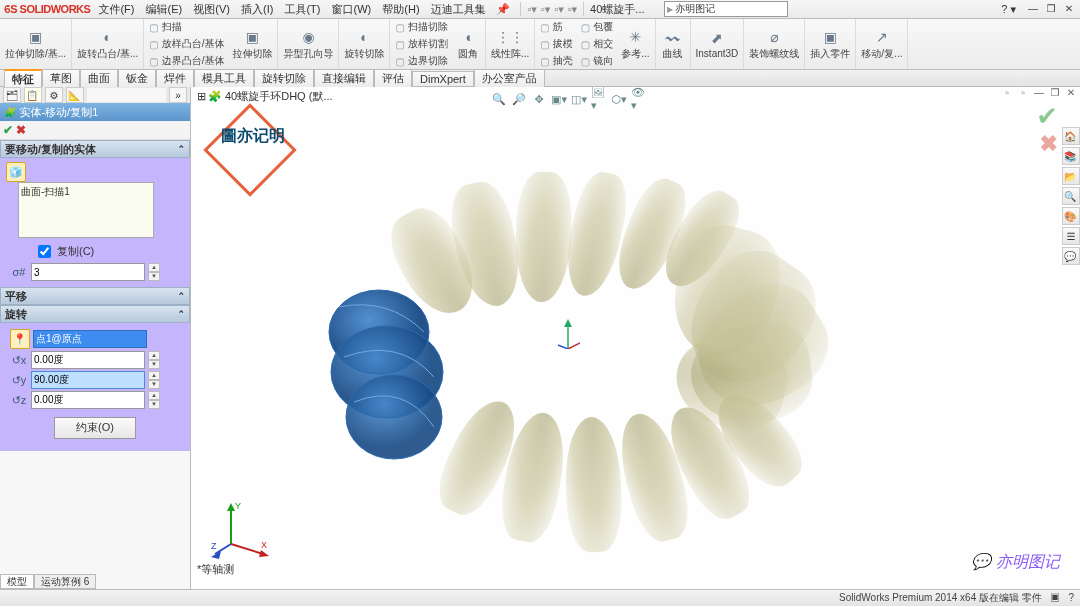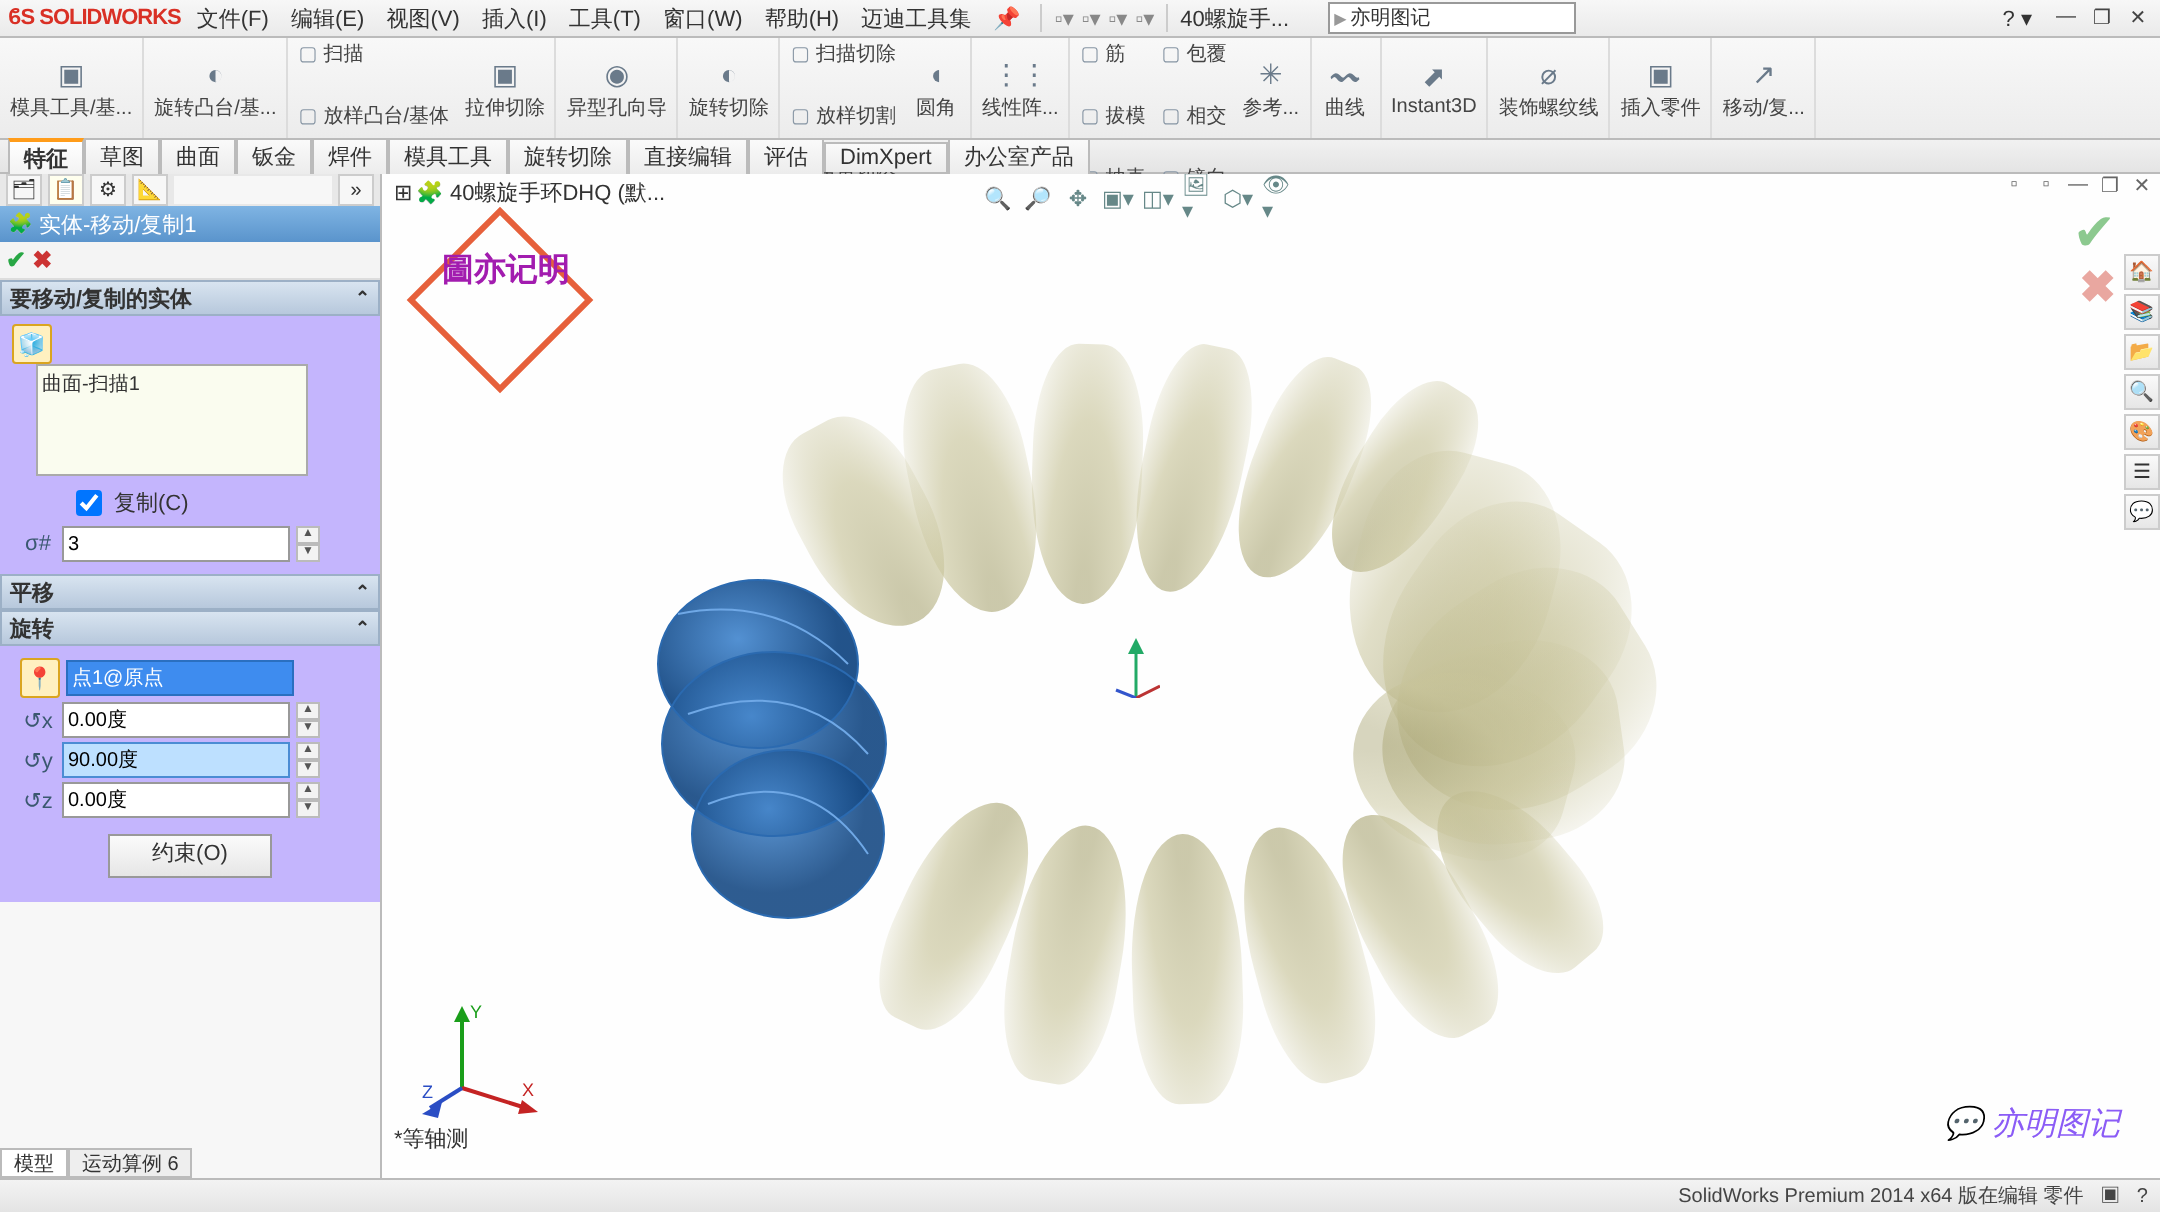--- a/index.html
+++ b/index.html
@@ -9,21 +9,21 @@
 .title-spacer{flex:1}
 .title-doc{width:70px;text-align:left}
 .title-search{width:120px;height:14px;border:1px solid #999;background:#fff;font-size:10px;padding-left:2px;display:flex;align-items:center}
 .title-search:before{content:"▶";color:#999;font-size:8px;margin-right:2px}
 .winctrl{display:flex;gap:4px;margin-left:6px}
 .winctrl div{width:14px;height:12px;font-size:10px;text-align:center;color:#444}
 .tb-sep{width:1px;height:14px;background:#ccc;margin:0 2px}
 .ribbon{height:50px;background:linear-gradient(#f8f8f8,#ececec);border-bottom:1px solid #bbb;display:flex;align-items:flex-start;font-size:10px;color:#444}
 .rb-group{display:flex;flex-direction:column;align-items:center;padding:2px 5px;border-right:1px solid #dcdcdc;height:46px;justify-content:center}
 .rb-icon{width:24px;height:18px;display:flex;align-items:center;justify-content:center;font-size:14px;color:#6a7a8a;margin-bottom:1px}
-.rb-small{display:flex;flex-direction:column;gap:15px;margin-left:2px;font-size:10px;color:#444}
+.rb-small{display:flex;flex-direction:column;gap:1px;margin-left:2px;font-size:10px;color:#444}
 .rb-row{display:flex;align-items:center;height:16px;padding:0 3px}
 .rb-small .rb-row:before{content:"▢";color:#8a98a6;font-size:10px;margin-right:3px}
 .cmdtabs{height:16px;background:linear-gradient(#f1f1f1,#e4e4e4);border-bottom:1px solid #bbb;display:flex;align-items:center;font-size:11px;padding-left:4px;gap:0}
 .cmdtabs span{padding:1px 7px;border:1px solid #bbb;border-bottom:none;background:linear-gradient(#fafafa,#ececec);cursor:default}
 .cmdtabs span.active{background:linear-gradient(#fff,#f2f2f2);font-weight:bold;border-top:2px solid #ff9c1a}
 .main{display:flex;height:502px;position:relative}
 .leftpanel{width:190px;border-right:1px solid #bbb;display:flex;flex-direction:column;background:#f7f7f7}
 .tabstrip{height:16px;background:#e8e8e8;display:flex;align-items:center;font-size:10px;gap:3px;padding:0 3px}
 .tabstrip div{width:16px;height:14px;border:1px solid #ccc;background:#f7f7f7;display:flex;align-items:center;justify-content:center}
 .pm-head{height:18px;background:linear-gradient(#7fb4e3,#5a94cc);color:#fff;font-size:11px;display:flex;align-items:center;padding:0 4px}
@@ -44,21 +44,21 @@
 .spin div{border:1px solid #bbb;background:#f3f3f3;text-align:center;cursor:default}
 .angle-ic{width:18px;height:18px;display:inline-flex;align-items:center;justify-content:center;color:#3b5870;font-size:11px}
 .btn-constraint{margin:8px auto;display:block;width:80px;height:20px;border:1px solid #999;background:linear-gradient(#fbfbfb,#e6e6e6);font-size:11px;text-align:center;line-height:18px}
 .viewport{flex:1;background:#fefefe;position:relative;overflow:hidden}
 .vtoolbar{position:absolute;top:4px;left:300px;display:flex;gap:4px;font-size:11px;color:#688}
 .vtoolbar div{width:16px;height:16px;display:flex;align-items:center;justify-content:center}
 .doc-tree{position:absolute;top:2px;left:6px;font-size:11px;color:#333}
 .doc-tree:before{content:"⊞";margin-right:2px}
 .stamp{position:absolute;top:20px;left:16px;width:80px;height:80px}
 .diamond{width:60px;height:60px;transform:rotate(45deg);border:3px solid #e6603b;position:absolute;top:10px;left:10px}
-.stamp-t{position:absolute;top:20px;left:14px;color:#a21caf;font-size:16px;font-weight:bold;line-height:18px;text-align:center}
+.stamp-t{position:absolute;top:20px;left:14px;color:#0c4a6e;font-size:16px;font-weight:bold;line-height:18px;text-align:center}
 .righttools{position:absolute;right:0;top:0;width:18px;display:flex;flex-direction:column;gap:2px}
 .righttools div{width:16px;height:16px;border:1px solid #ccc;background:linear-gradient(#fafafa,#e6e6e6);font-size:10px;display:flex;align-items:center;justify-content:center}
 .spiral{position:absolute}
 .petal{position:absolute;background:radial-gradient(ellipse at 50% 100%,#b0ac7e 10%,#c8c49a 50%,rgba(200,196,154,0.2) 90%);border-radius:70% 70% 90% 90%;opacity:0.65}
 .axis-widget{position:absolute;bottom:30px;left:20px}
 .view-label{position:absolute;bottom:12px;left:6px;font-size:11px}
 .blue-body{position:absolute;top:190px;left:118px}
 .mid-arrow{position:absolute;top:232px;left:365px;width:24px;height:30px}
 .winbtns{position:absolute;top:0;right:2px;display:flex;gap:2px}
 .winbtns div{width:14px;height:12px;font-size:10px;color:#666;text-align:center}
@@ -104,21 +104,21 @@
   <div class="winctrl">
     <div>—</div>
     <div>❐</div>
     <div>✕</div>
   </div>
 </div>
 
 <div class="ribbon">
   <div class="rb-group">
       <div class="rb-icon">▣</div>
-      <span>模具工具/基...</span>
+      <span>拉伸切除/基...</span>
     </div>
   <div class="rb-group">
       <div class="rb-icon">◐</div>
       <span>旋转凸台/基...</span>
     </div>
   <div class="rb-small">
     <div class="rb-row">扫描</div>
     <div class="rb-row">放样凸台/基体</div>
     <div class="rb-row">边界凸台/基体</div>
   </div>

